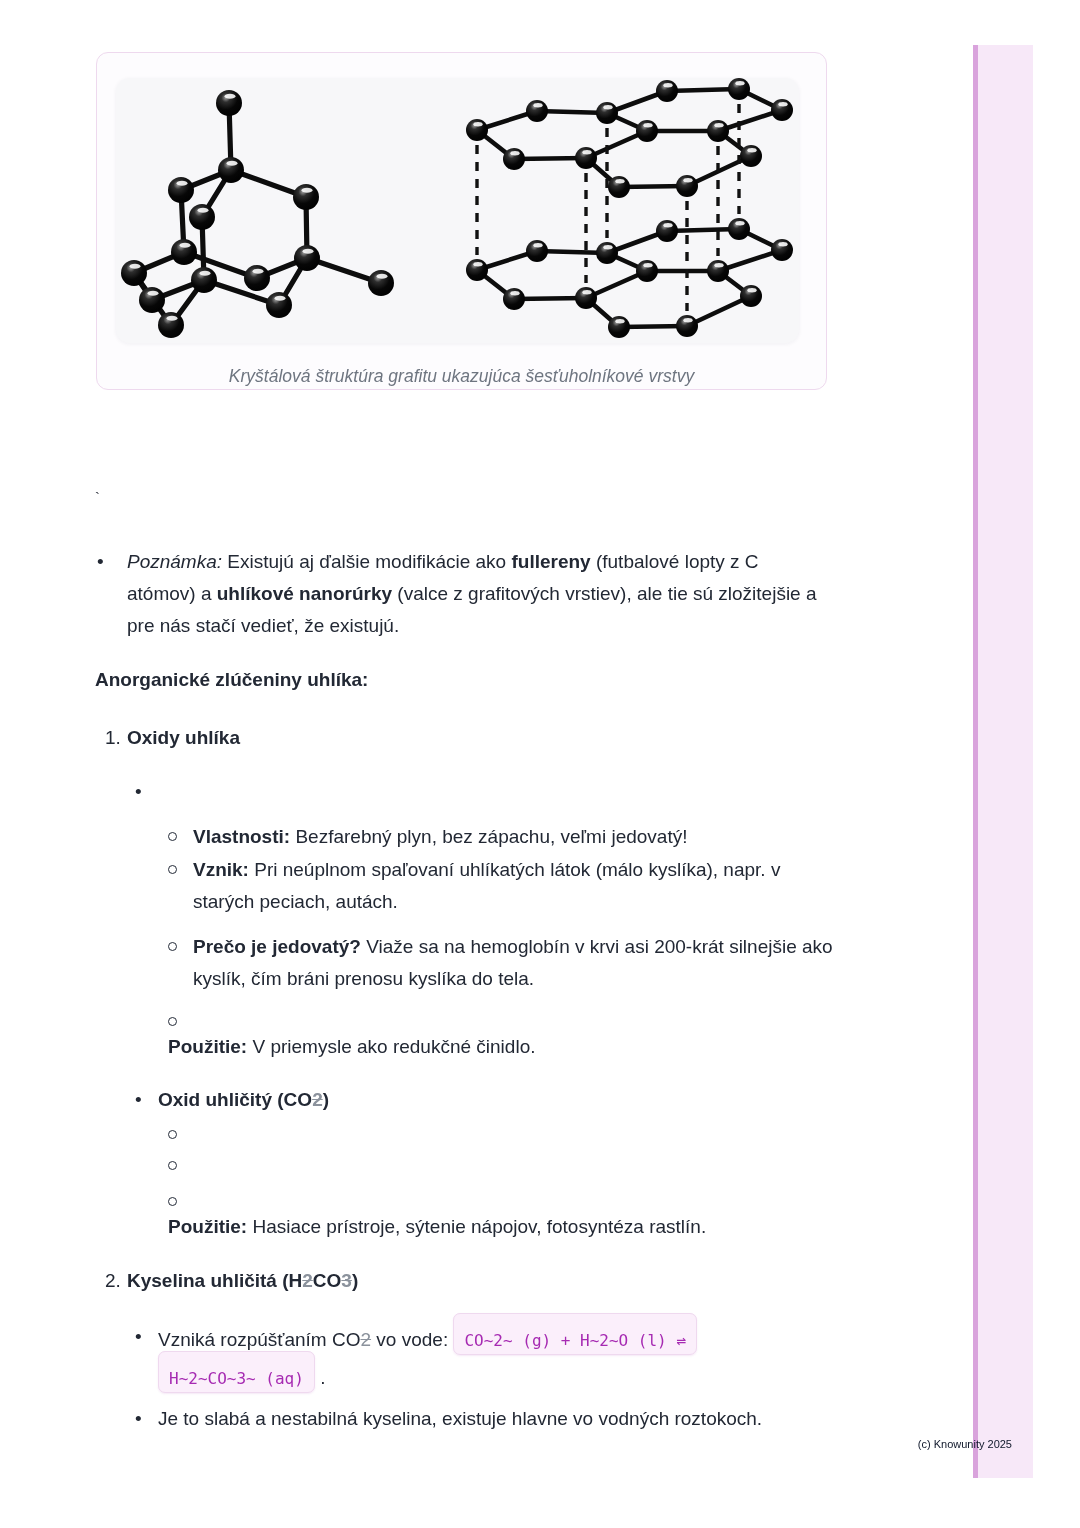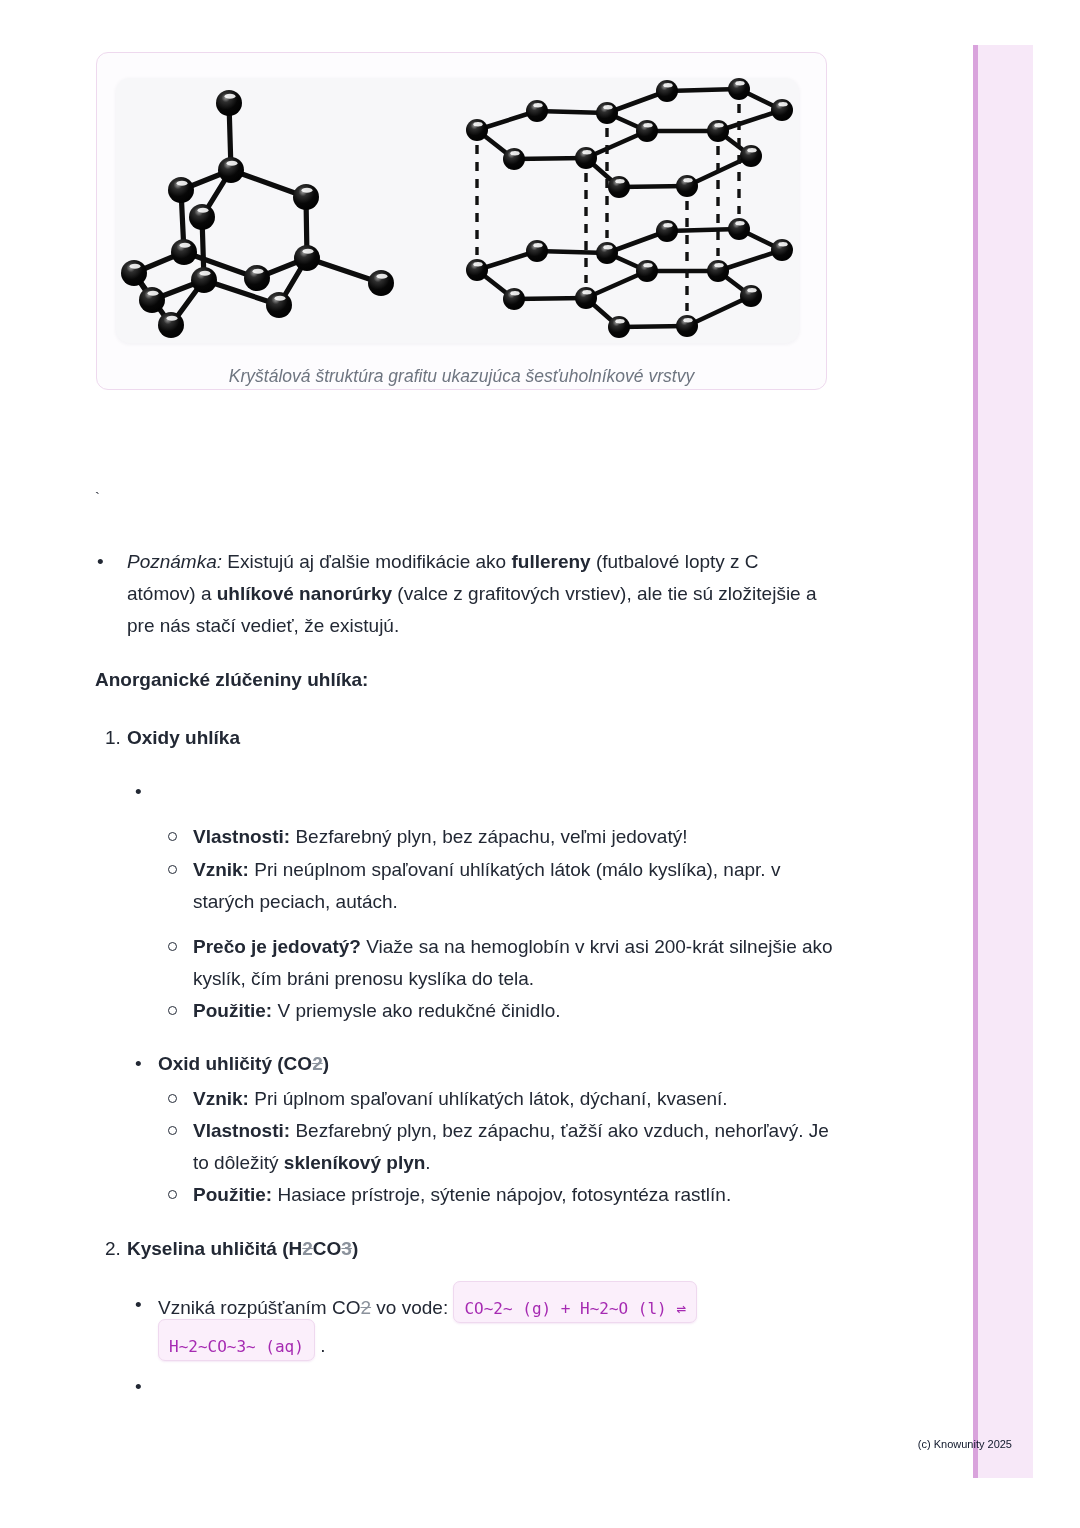--- a/index.html
+++ b/index.html
@@ -53,21 +53,21 @@
   .lvl2 .txt{width:740px;}
   .lvl3{padding-left:73px;}
   .lvl3 .marker{width:25px;flex:0 0 25px;display:flex;}
   .ring{width:7px;height:7px;border:1.8px solid #242b38;border-radius:50%;margin-top:11px;}
   .lvl3 .txt{width:650px;}
   .mt-title{margin-top:22px;}
   .mt-title2{margin-top:21px;}
   .mt-first{margin-top:1px;}
   .mt-first2{margin-top:3px;}
   .mt-pt{margin-top:13px;}
-  .mt-pt2{}
+  .mt-pt2{margin-top:11px;flex-direction:column;}
   .mt-item2{margin-top:22px;}
   .mt-b1{margin-top:24px;}
   .mt-b2{margin-top:6px;}
   .code-line .txt{line-height:37px;width:790px;}
 </style>
 </head>
 <body>
 
 <div class="side-bar"></div>
 
@@ -271,43 +271,42 @@
 
   <div class="li lvl2 mt-title2">
     <span class="marker">•</span>
     <div class="txt"><span class="b">Oxid uhličitý (CO</span><span class="b strike">2</span><span class="b">)</span></div>
   </div>
 
   <div class="li lvl3 mt-first2">
     <span class="marker">
         <span class="ring"></span>
       </span>
-    <div class="txt"><span class="b">Vznik:</span><span> Pri úplnom spaľovaní uhlíkatých látok, dýchaní, kvasení.</span></div>
   </div>
   <div class="li lvl3 mt-pt2">
     <span class="marker">
         <span class="ring"></span>
       </span>
-    <div class="txt"><span class="b">Vlastnosti:</span><span> Bezfarebný plyn, bez zápachu, ťažší ako vzduch, nehorľavý. Je to dôležitý </span><span class="b">skleníkový plyn</span><span>.</span></div>
   </div>
   <div class="li lvl3 mt-pt2">
     <span class="marker">
         <span class="ring"></span>
       </span>
     <div class="txt"><span class="b">Použitie:</span><span> Hasiace prístroje, sýtenie nápojov, fotosyntéza rastlín.</span></div>
   </div>
 
   <div class="num-line mt-item2">
     <span class="num">2.</span>
     <span class="num-title"><span class="b">Kyselina uhličitá (H</span><span class="b strike">2</span><span class="b">CO</span><span class="b strike">3</span><span class="b">)</span></span>
   </div>
 
   <div class="li lvl2 mt-b1 code-line">
     <span class="marker">•</span>
     <div class="txt"><span>Vzniká rozpúšťaním CO</span><span class="strike">2</span><span> vo vode: </span><span class="code">CO~2~ (g) + H~2~O (l) ⇌</span><br><span class="code">H~2~CO~3~ (aq)</span><span> .</span></div>
   </div>
   <div class="li lvl2 mt-b2">
     <span class="marker">•</span>
+    <div class="txt"><span>Je to slabá a nestabilná kyselina, existuje hlavne vo vodných roztokoch.</span></div>
   </div>
 
 </div>
 
 <div class="footer">(c) Knowunity 2025</div>
 
 </body></html>

